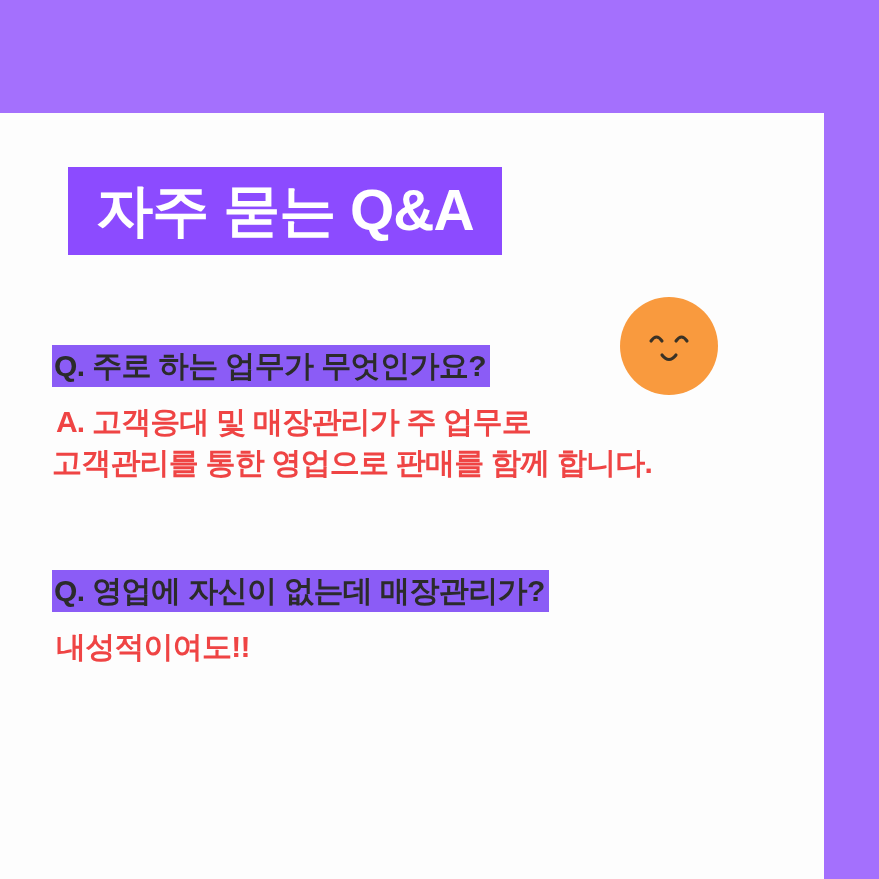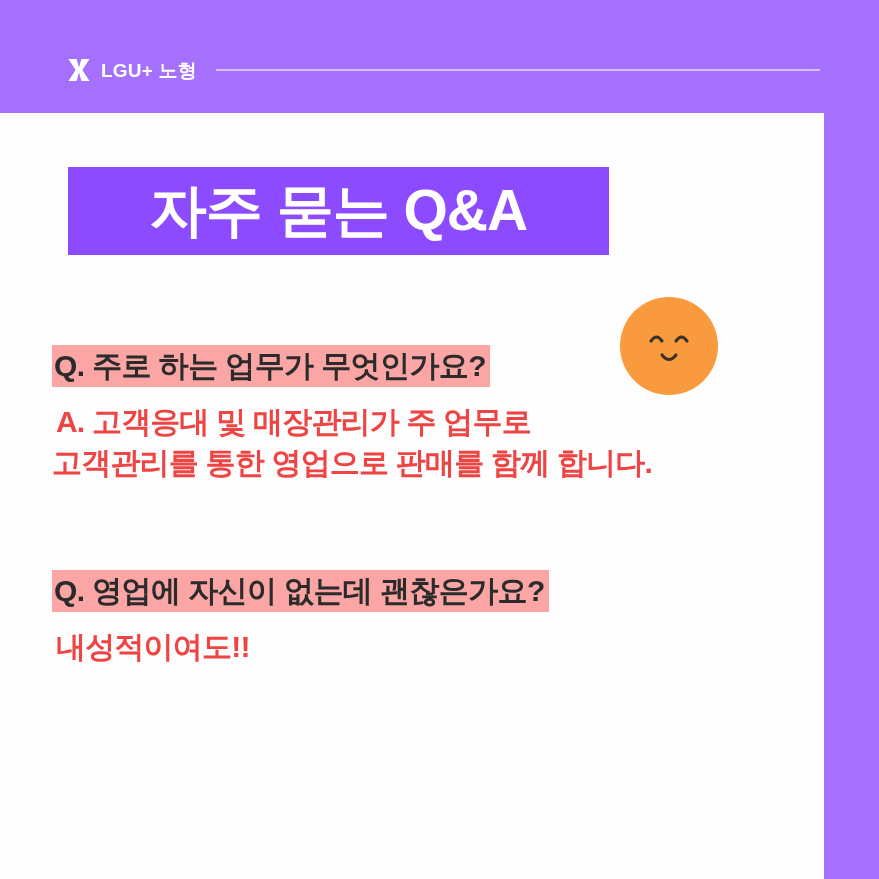--- a/index.html
+++ b/index.html
@@ -71,21 +71,21 @@
     width: 824px;
     height: 766px;
     background: #fdfdfd;
   }
 
   
   .title-banner {
     position: absolute;
     left: 68px;
     top: 54px;        
-    width: 541px;
+    width: 434px;
     height: 88px;
     background: #8c4bff;
     display: flex;
     align-items: center;
     justify-content: center;
   }
   .title-text {
     color: #ffffff;
     font-size: 57px;
     font-weight: 700;
@@ -107,21 +107,21 @@
   
   .qa-block {
     position: absolute;
     left: 52px;
   }
   #qa-1 { top: 232px; }   
   #qa-2 { top: 457px; }   
 
   .q-line {
     display: inline-block;
-    background: #fca5a5;
+    background: #8b5cf6;
     color: #2b2b2b;
     font-size: 30px;
     font-weight: 700;
     letter-spacing: -0.6px;
     line-height: 42px;
     padding: 0 4px 0 2px;
     white-space: nowrap;
   }
   .a-body {
     margin-top: 14px;
@@ -133,29 +133,20 @@
     white-space: nowrap;
   }
   .a-body .a-line { display: block; }
   .a-body .a-line:first-child { padding-left: 4px; }
 </style>
 </head>
 <body>
 
 <div id="poster">
 
-  <div class="header">
-    <div class="brand">
-      <svg class="brand-mark" viewBox="0 0 26 26" aria-hidden="true">
-        <path d="M2.5 2 L10.6 2 L13 10.6 L15.4 2 L23.5 2 L16.4 13 L23.5 24 L15.4 24 L13 15.4 L10.6 24 L2.5 24 L9.6 13 Z" fill="#ffffff"></path>
-      </svg>
-      <span class="brand-text">LGU+ 노형</span>
-    </div>
-    <div class="header-rule"></div>
-  </div>
 
   <div class="card">
 
     <div class="title-banner">
       <span class="title-text">자주 묻는 Q&amp;A</span>
     </div>
 
     <svg class="smiley" viewBox="0 0 98 98" aria-hidden="true">
       <circle cx="49" cy="49" r="49" fill="#f99a3e"></circle>
       <path d="M31 44 q5.5 -8 11 0" fill="none" stroke="#3a3226" stroke-width="3.1" stroke-linecap="round"></path>
@@ -165,20 +156,20 @@
 
     <div class="qa-block" id="qa-1">
       <div class="q-line">Q. 주로 하는 업무가 무엇인가요?</div>
       <div class="a-body">
         <span class="a-line">A. 고객응대 및 매장관리가 주 업무로</span>
         <span class="a-line">고객관리를 통한 영업으로 판매를 함께 합니다.</span>
       </div>
     </div>
 
     <div class="qa-block" id="qa-2">
-      <div class="q-line">Q. 영업에 자신이 없는데 괜찮은가요?</div>
+      <div class="q-line">Q. 영업에 자신이 없는데 매장관리가?</div>
       <div class="a-body">
         <span class="a-line">내성적이여도!!</span>
       </div>
     </div>
 
   </div>
 </div>
 
 </body></html>

